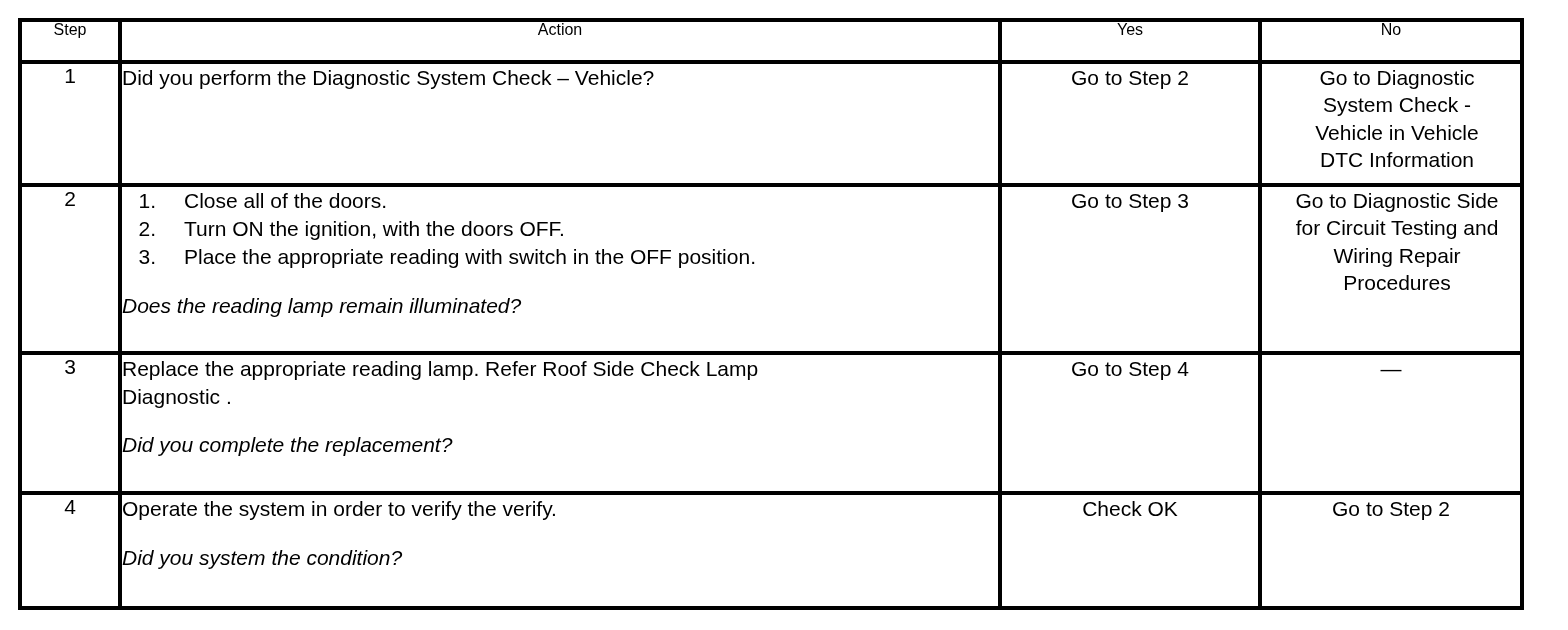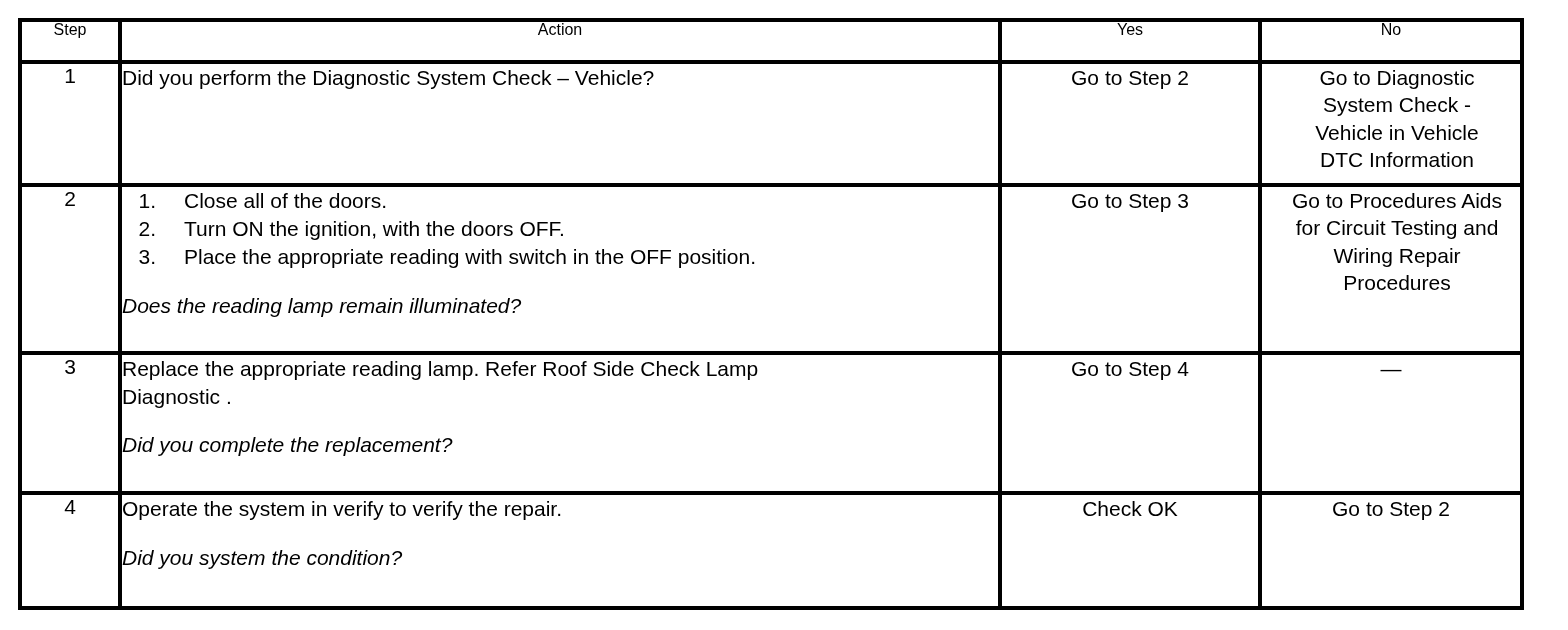--- a/index.html
+++ b/index.html
@@ -193,21 +193,21 @@
             <span class="action-para">Does the reading lamp remain illuminated?</span>
           </span>
         </td>
 
         <td class="yn-cell yn-bottom">
           <span class="yn-line">Go to Step 3</span>
         </td>
 
         <td class="yn-cell yn-middle">
           <span class="yn-block">
-            <span class="yn-line">Go to Procedures Aids</span>
+            <span class="yn-line">Go to Diagnostic Side</span>
             <span class="yn-line">for Circuit Testing and</span>
             <span class="yn-line">Wiring Repair</span>
             <span class="yn-line">Procedures</span>
           </span>
         </td>
       </tr>
 
       <tr style="height:140px;">
         <td class="step-cell">3</td>
 
@@ -227,21 +227,21 @@
         <td class="yn-cell yn-bottom">
           <span class="yn-line">—</span>
         </td>
       </tr>
 
       <tr style="height:115px;">
         <td class="step-cell">4</td>
 
         <td class="action-cell">
           <span class="action-inner">
-            <span class="action-line">Operate the system in verify to verify the repair.</span>
+            <span class="action-line">Operate the system in order to verify the verify.</span>
             <span class="spacer-line"></span>
             <span class="action-para">Did you system the condition?</span>
           </span>
         </td>
 
         <td class="yn-cell yn-bottom">
           <span class="yn-line">Check OK</span>
         </td>
 
         <td class="yn-cell yn-bottom">

